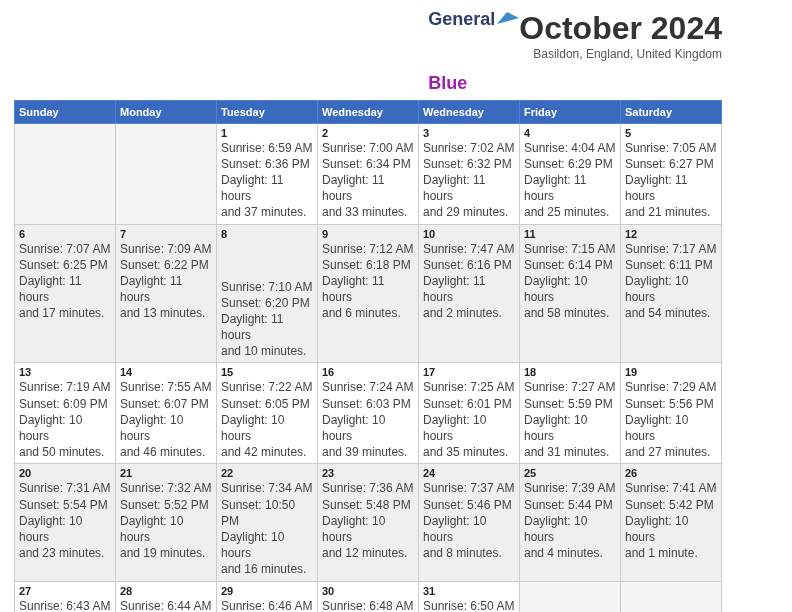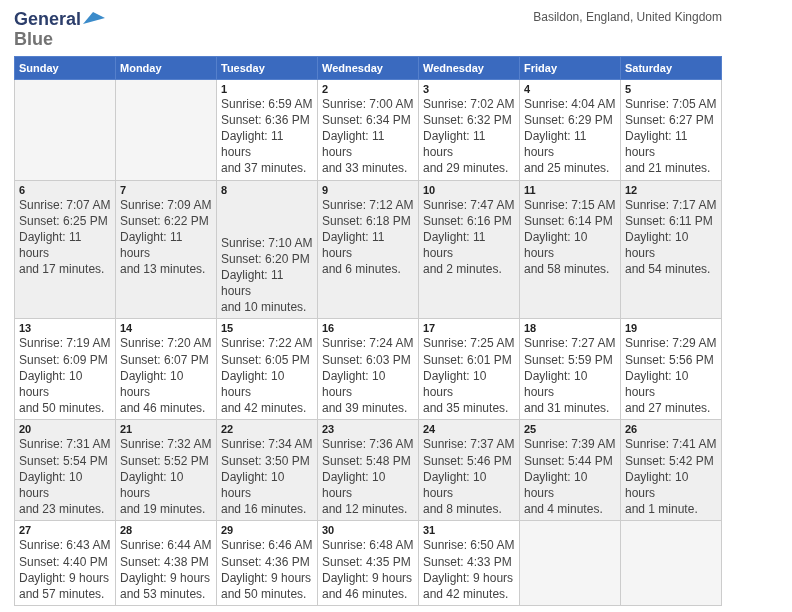--- a/index.html
+++ b/index.html
@@ -9,40 +9,42 @@
       width: 792px;
       height: 612px;
       overflow: hidden;
     }
     .page {
       width: 736px;
       height: 612px;
       padding: 10px 14px 10px 14px;
       display: flex;
       flex-direction: column;
+      align-items: flex-end;
     }
     .header {
       display: flex;
       justify-content: space-between;
       align-items: flex-start;
       margin-bottom: 6px;
     }
     .logo {
       display: flex;
       flex-direction: column;
       align-items: flex-start;
     }
     .logo-text {
       font-size: 18px;
       font-weight: bold;
       color: #2c3e6b;
       line-height: 1.1;
     }
     .logo-blue {
-      color: #737373;
+      color: #a21caf;
+      margin-top: 44px;
     }
     .title-block {
       text-align: right;
     }
     .main-title {
       font-size: 32px;
       font-weight: bold;
       color: #333;
     }
     .subtitle {
@@ -101,20 +103,21 @@
     <div class="logo">
       <div style="display:flex;align-items:center;">
         <span class="logo-text">General</span>
         <svg width="22" height="16" viewBox="0 0 22 16" style="margin-left:2px;margin-top:-4px;">
           <polygon points="0,14 10,2 22,8" fill="#3b8bca"></polygon>
         </svg>
       </div>
       <span class="logo-text logo-blue">Blue</span>
     </div>
     <div class="title-block">
+      <div class="main-title">October 2024</div>
       <div class="subtitle">Basildon, England, United Kingdom</div>
     </div>
   </div>
 
   <table class="calendar">
     <thead>
       <tr>
         <th>Sunday</th>
         <th>Monday</th>
         <th>Tuesday</th>
@@ -218,21 +221,21 @@
         <tr>
           <td>
             <span class="day-number">13</span>
             <div class="day-detail" style="white-space: pre-line;">Sunrise: 7:19 AM
 Sunset: 6:09 PM
 Daylight: 10 hours
 and 50 minutes.</div>
           </td>
           <td>
             <span class="day-number">14</span>
-            <div class="day-detail" style="white-space: pre-line;">Sunrise: 7:20 AM
+            <div class="day-detail" style="white-space: pre-line;">Sunrise: 7:55 AM
 Sunset: 6:07 PM
 Daylight: 10 hours
 and 46 minutes.</div>
           </td>
           <td>
             <span class="day-number">15</span>
             <div class="day-detail" style="white-space: pre-line;">Sunrise: 7:22 AM
 Sunset: 6:05 PM
 Daylight: 10 hours
 and 42 minutes.</div>
@@ -277,21 +280,21 @@
           <td>
             <span class="day-number">21</span>
             <div class="day-detail" style="white-space: pre-line;">Sunrise: 7:32 AM
 Sunset: 5:52 PM
 Daylight: 10 hours
 and 19 minutes.</div>
           </td>
           <td>
             <span class="day-number">22</span>
             <div class="day-detail" style="white-space: pre-line;">Sunrise: 7:34 AM
-Sunset: 3:50 PM
+Sunset: 10:50 PM
 Daylight: 10 hours
 and 16 minutes.</div>
           </td>
           <td>
             <span class="day-number">23</span>
             <div class="day-detail" style="white-space: pre-line;">Sunrise: 7:36 AM
 Sunset: 5:48 PM
 Daylight: 10 hours
 and 12 minutes.</div>
           </td>

